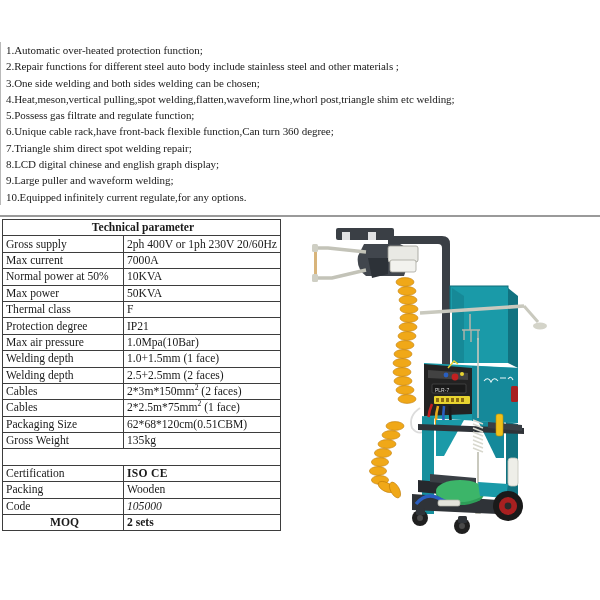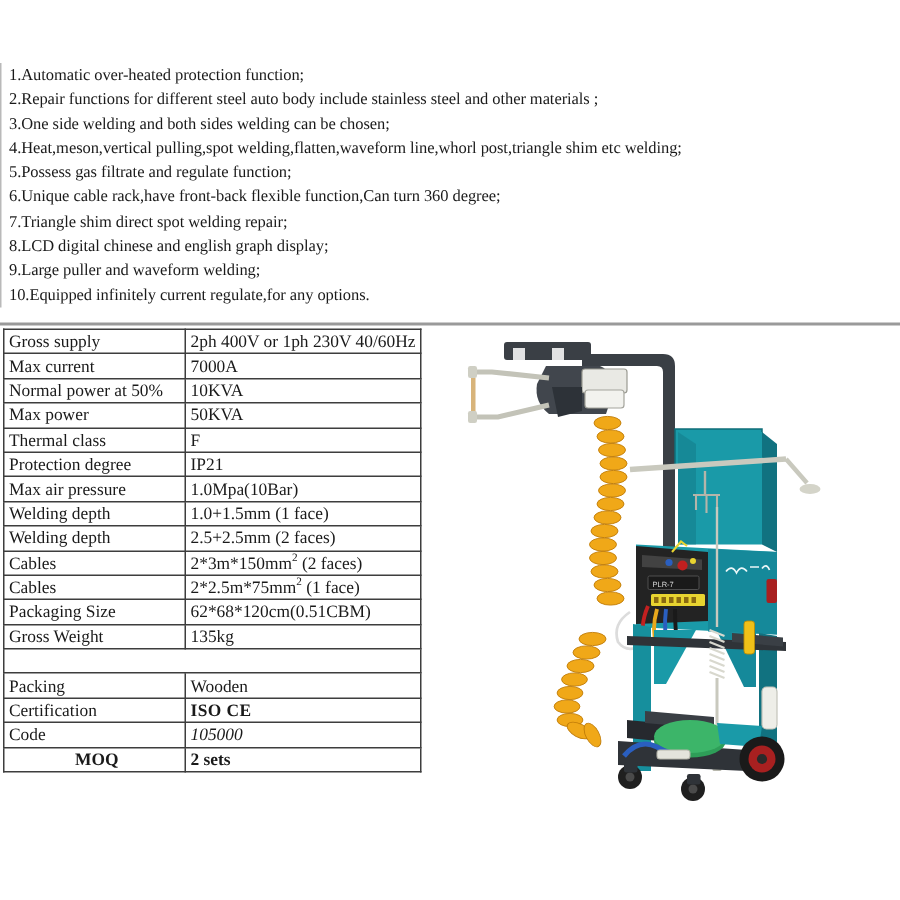--- a/index.html
+++ b/index.html
@@ -120,24 +120,27 @@
 </div>
 
 <div id="mid-rule"></div>
 
 <table id="spec-table">
   <colgroup>
       <col class="col-key">
       <col class="col-val">
     </colgroup>
   <tbody>
+    <tr>
+      <td class="hdr" colspan="2">Technical parameter</td>
+    </tr>
 
     <tr>
       <td>Gross supply</td>
-      <td>2ph 400V or 1ph 230V 40/60Hz</td>
+      <td>2ph 400V or 1ph 230V 20/60Hz</td>
     </tr>
     <tr>
       <td>Max current</td>
       <td>7000A</td>
     </tr>
     <tr>
       <td>Normal power at 50%</td>
       <td>10KVA</td>
     </tr>
     <tr>
@@ -181,26 +184,26 @@
     <tr>
       <td>Gross Weight</td>
       <td>135kg</td>
     </tr>
 
     <tr>
       <td class="spacer" colspan="2"></td>
     </tr>
 
     <tr>
+      <td>Certification</td>
+      <td class="val-bold">ISO  CE</td>
+    </tr>
+    <tr>
       <td>Packing</td>
       <td>Wooden</td>
-    </tr>
-    <tr>
-      <td>Certification</td>
-      <td class="val-bold">ISO  CE</td>
     </tr>
     <tr>
       <td>Code</td>
       <td class="val-italic">105000</td>
     </tr>
     <tr>
       <td class="moq-key">MOQ</td>
       <td class="moq-val">2 sets</td>
     </tr>
   </tbody>

